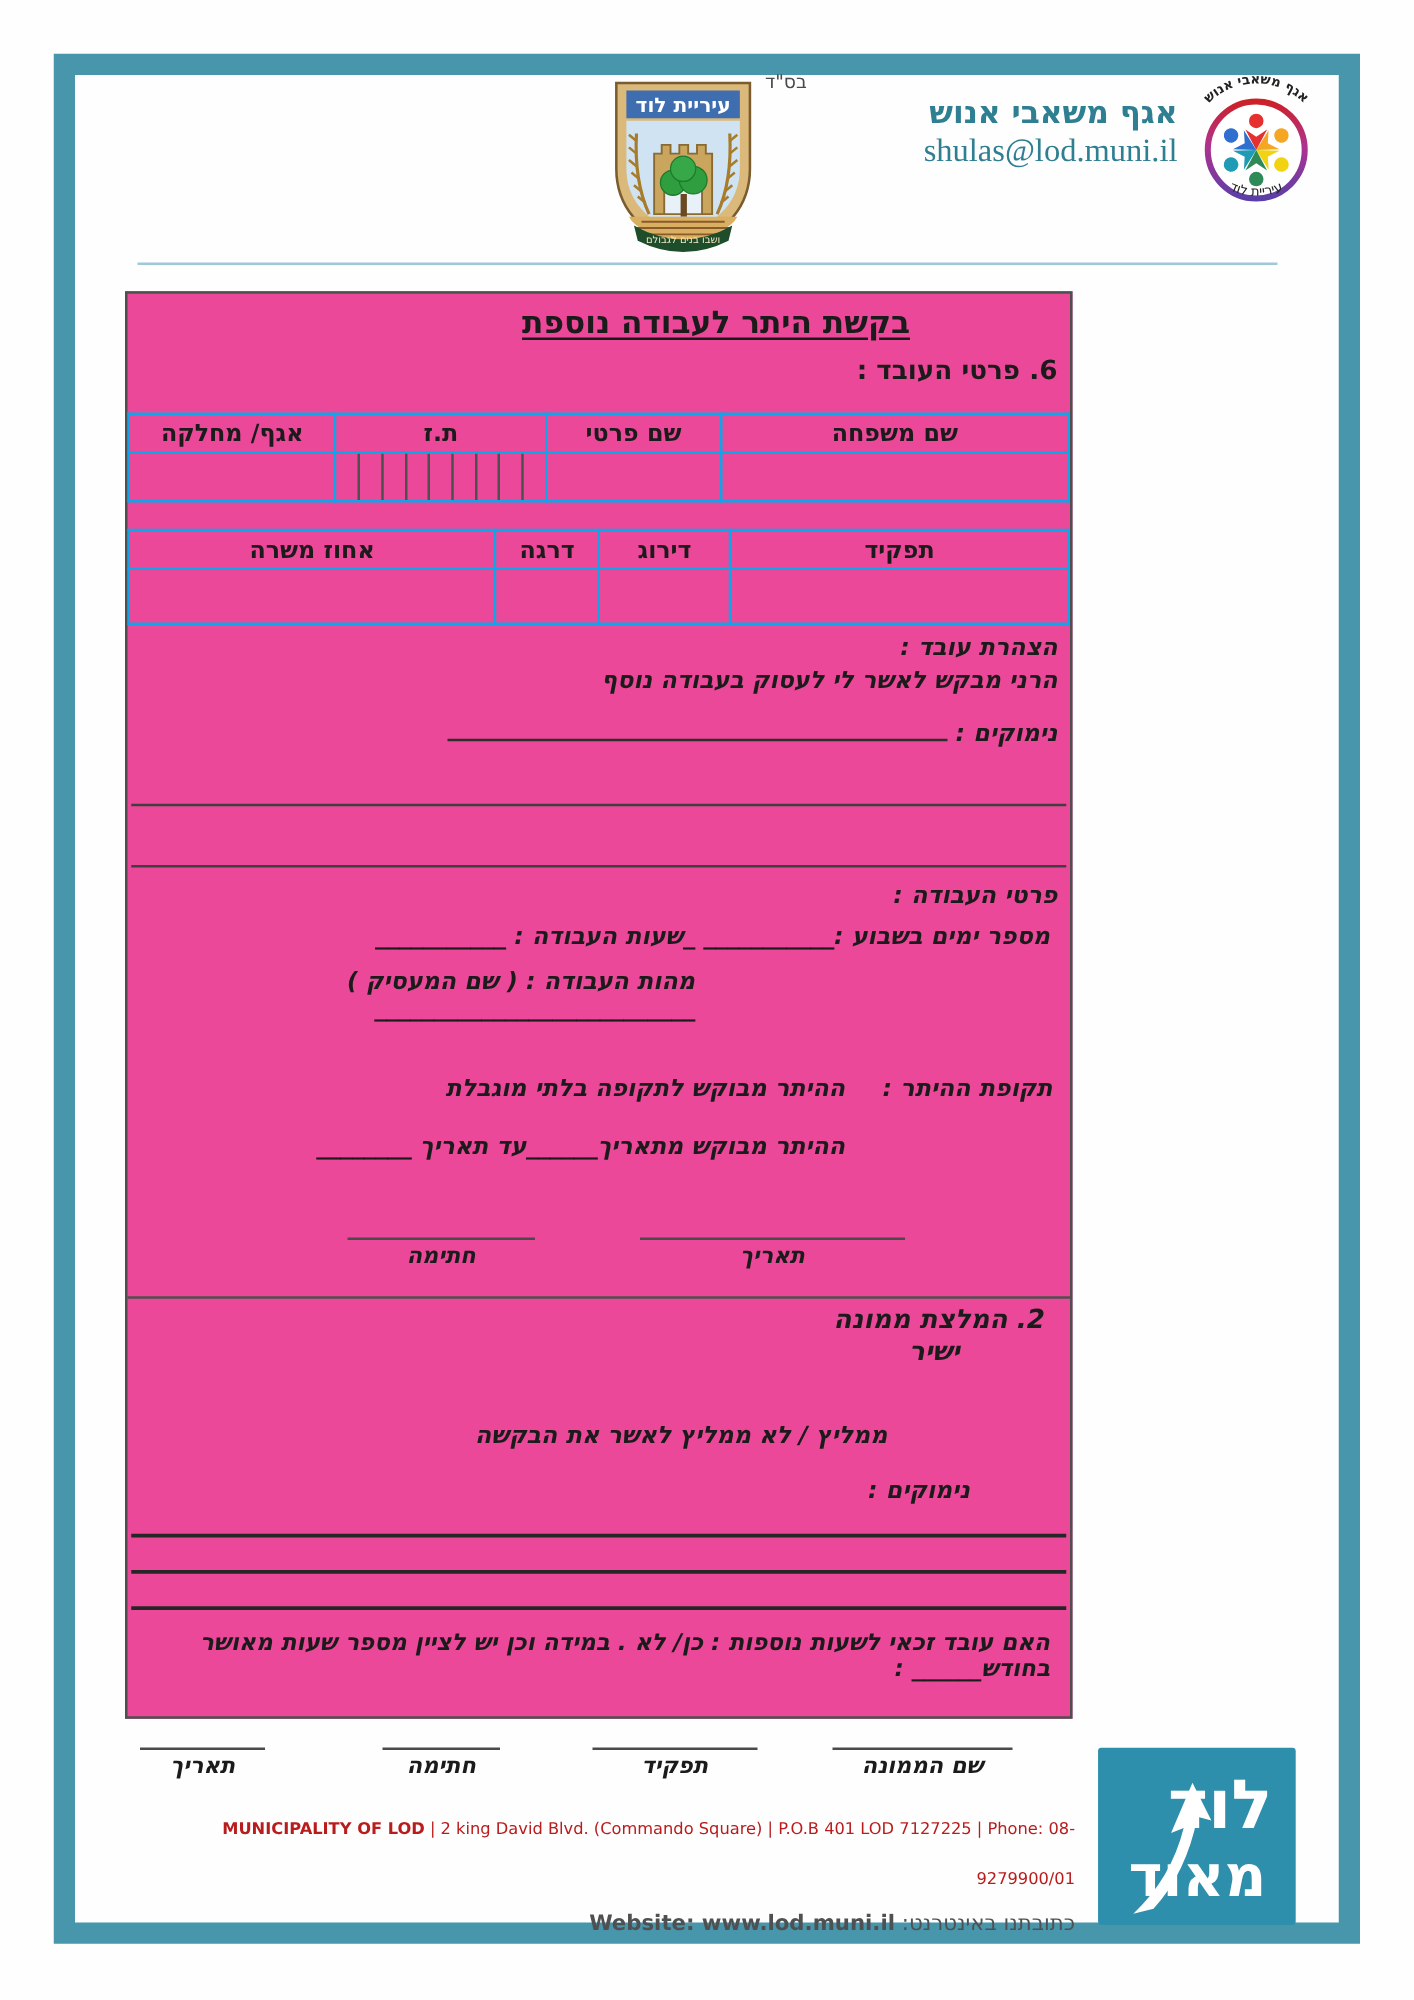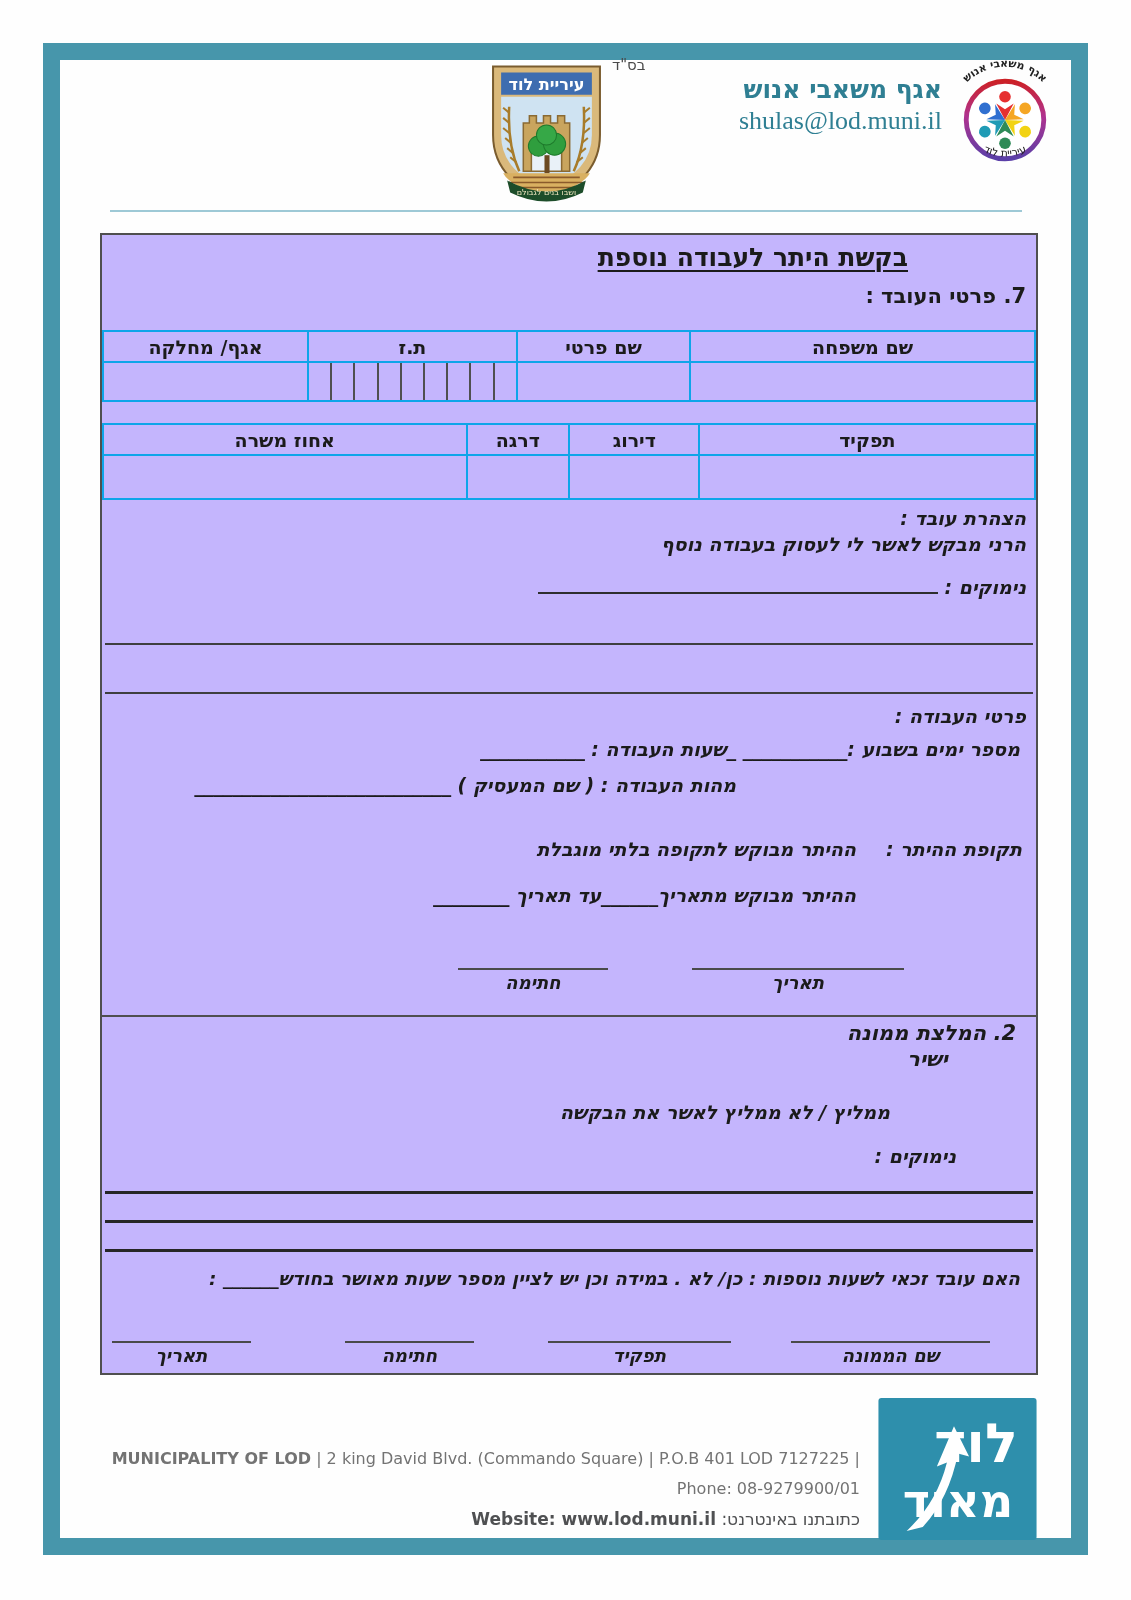--- a/index.html
+++ b/index.html
@@ -11,21 +11,21 @@
   .crest { position:absolute; left:487px; top:60px; width:119px; height:145px; }
   .header-text { position:absolute; right:189px; top:56px; width:340px; text-align:right; }
   .besed { font-size:15px; color:#4a4a4a; margin-left:6px; text-align:left; padding-left:4px; }
   .dept { font-size:25px; font-weight:bold; color:#2f7f93; line-height:1.25; }
   .phones { font-size:18px; color:#5a5a5a; line-height:1.35; }
   .email { font-family:"Liberation Serif", serif; font-size:26px; color:#2f7f93; direction:ltr; line-height:1.2; }
   .seal { position:absolute; left:942px; top:52px; width:126px; height:136px; }
   .header-line { position:absolute; top:210px; left:110px; width:912px; border-top:2px solid #9ec9d6; }
 
   
-  .form-box { position:absolute; left:100px; top:233px; width:938px; height:1142px; border:2px solid #4f4f4f; background:#c4b5fd; }
+  .form-box { position:absolute; left:100px; top:233px; width:758px; height:1142px; border:2px solid #4f4f4f; background:#ec4899; }
   .form-title { width:fit-content; margin:8px 128px 0 auto; font-size:25px; font-weight:bold; text-decoration:underline; text-decoration-thickness:2px; text-underline-offset:4px; }
   .sec-heading { font-size:21px; font-weight:bold; margin:12px 10px 0 0; }
 
   table.grid { width:100%; border-collapse:collapse; margin-top:22px; table-layout:fixed; }
   table.grid td { border:2px solid #0ea5e9; text-align:center; vertical-align:middle; }
   table.grid .hrow td { font-weight:bold; font-size:19px; height:31px; }
   table.grid .vrow td { height:37px; }
   table.grid2 { margin-top:0; }
   table.grid2 .vrow td { height:44px; }
   .empty-row { height:21px; }
@@ -49,37 +49,37 @@
   .permit-options { margin-right:30px; font-weight:bold; font-size:19px; }
   .permit-options > div + div { margin-top:24px; }
   .sig-row { display:flex; margin-top:62px; }
   .sig-item { text-align:center; }
   .sig-line { border-top:2px solid #4a4a4a; }
   .sig-label { font-weight:bold; font-size:18px; margin-top:2px; }
   .s1-date { width:212px; margin-right:122px; }
   .s1-sign { width:150px; margin-right:84px; }
   .section-divider { border-top:2px solid #4f4f4f; margin-top:22px; }
   .sec2-sub { font-size:21px; font-weight:bold; margin:2px 78px 0 0; }
-  .recommend { font-weight:bold; font-size:19px; margin:30px 136px 0 0; }
+  .recommend { font-weight:bold; font-size:19px; margin:44px 136px 0 0; }
   .reasons2 { font-weight:bold; font-size:19px; margin:22px 70px 0 0; }
   .rule3 { border-top:3px solid #262626; margin:26px 3px 0; }
   .rule3-first { margin-top:24px; }
   .overtime { font-weight:bold; font-size:18.5px; margin:16px 6px 0 0; }
   .sig-row2 { margin-top:52px; }
   .s2-name { width:202px; margin-right:36px; }
   .s2-role { width:186px; margin-right:60px; }
   .s2-sign { width:131px; margin-right:74px; }
   .s2-date { width:141px; margin-right:94px; }
 
   
   .footer-logo { position:absolute; left:878px; top:1398px; width:159px; height:142px; }
   .footer-text { position:absolute; right:271px; top:1444px; width:750px; text-align:right; }
   .f-he { font-size:18.5px; color:#4f5052; line-height:30px; }
   .f-he b { color:#3a3b3d; }
-  .f-en { font-size:16px; color:#737373; line-height:30px; }
+  .f-en { font-size:13px; color:#b91c1c; line-height:40px; }
   .f-en .ltr { direction:ltr; unicode-bidi:embed; }
   .f-web { font-size:17px; color:#4f5052; line-height:30px; }
   .f-web .ltr { direction:ltr; unicode-bidi:embed; font-weight:bold; }
 </style>
 </head>
 <body>
 
 <div class="page">
   <div class="frame"></div>
 
@@ -148,21 +148,21 @@
         </g>
     </g>
     <text font-size="11" font-weight="bold" fill="#222222"><textPath href="#arcTop" startOffset="50%" text-anchor="middle">אגף משאבי אנוש</textPath></text>
     <text font-size="11" fill="#222222"><textPath href="#arcBot" startOffset="50%" text-anchor="middle">עיריית לוד</textPath></text>
   </svg>
 
   <div class="header-line"></div>
 
   <div class="form-box">
     <div class="form-title">בקשת היתר לעבודה נוספת</div>
-    <div class="sec-heading">7. פרטי העובד :</div>
+    <div class="sec-heading">6. פרטי העובד :</div>
 
     <table class="grid">
       <colgroup>
           <col style="width:37%">
           <col style="width:18.6%">
           <col style="width:22.4%">
           <col style="width:22%">
         </colgroup>
       <tbody>
           <tr class="hrow">

